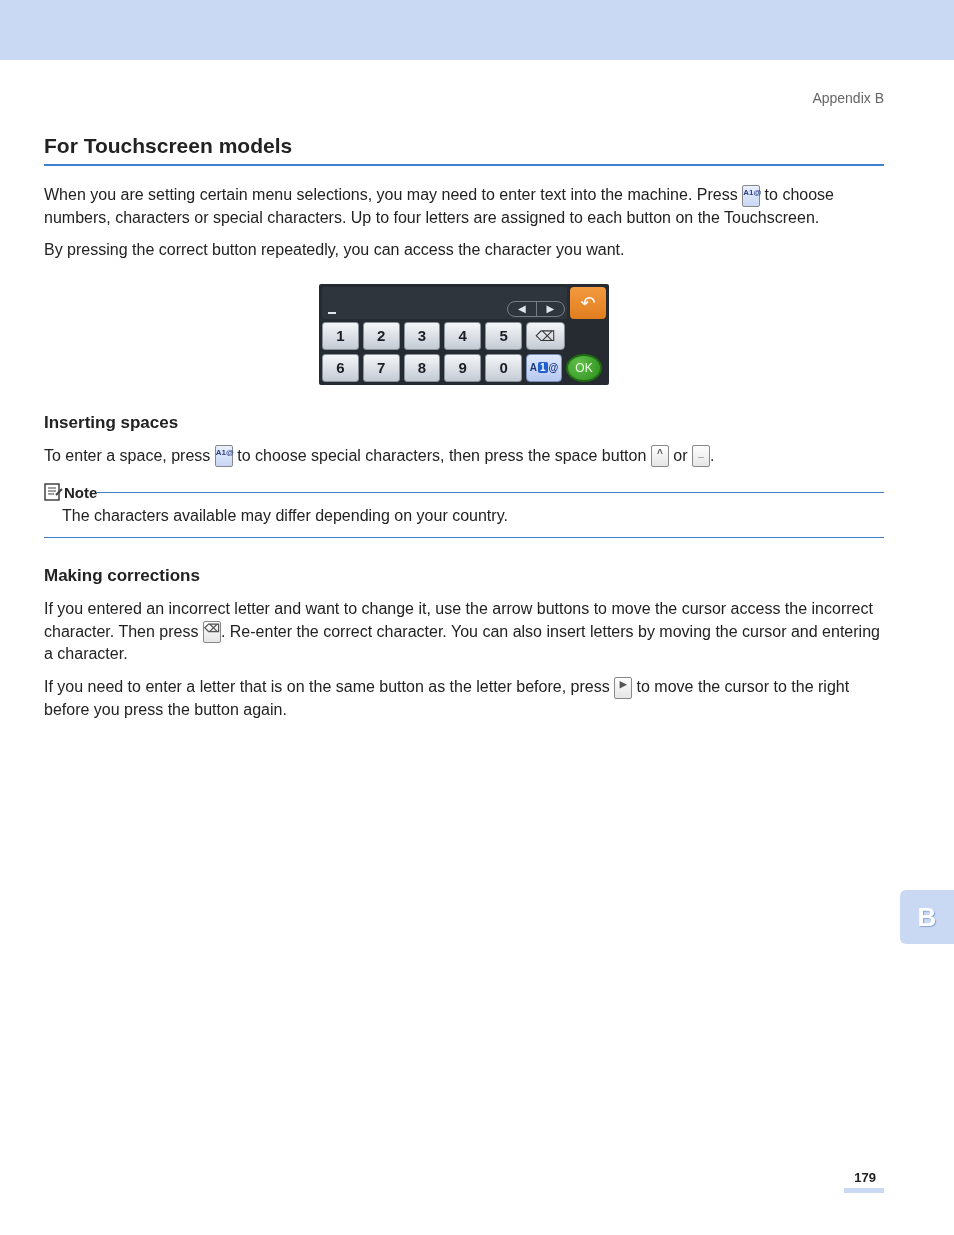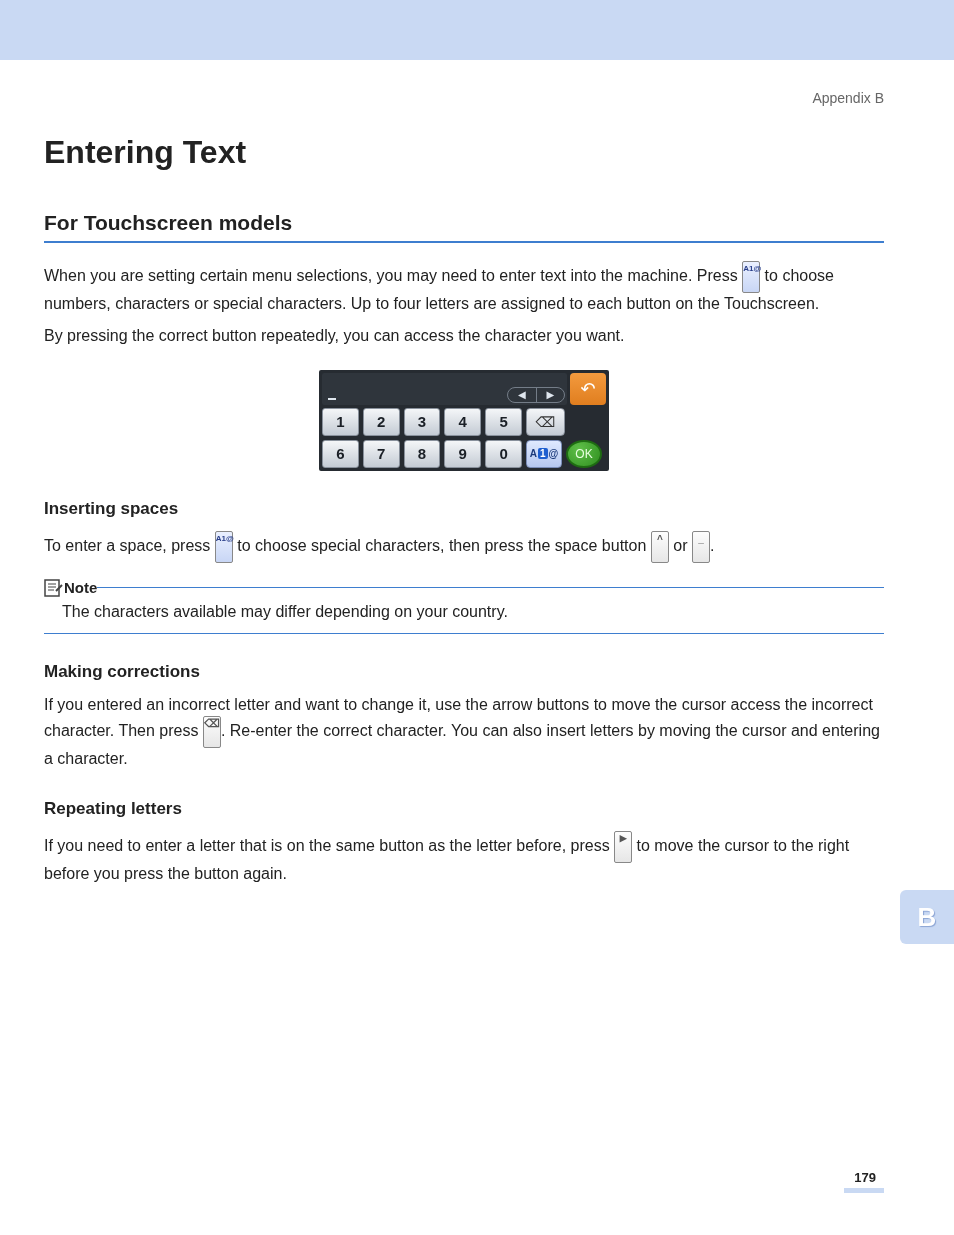--- a/index.html
+++ b/index.html
@@ -47,21 +47,21 @@
   }
   h3 {
     font-size: 17px;
     font-weight: bold;
     margin: 28px 0 12px 0;
   }
   .inline-icon {
     display: inline-block;
     vertical-align: middle;
     width: 18px;
-    height: 32px;
+    height: 22px;
     border: 1px solid #888;
     border-radius: 2px;
     background: linear-gradient(#fdfdfd,#e6e6e6);
     position: relative;
     font-size: 8px;
     text-align: center;
     line-height: 13px;
     color: #2a3f8a;
     font-weight: bold;
   }
@@ -276,21 +276,20 @@
   }
 </style>
 </head>
 <body>
 
 <div class="top-band"></div>
 
 <div class="content">
   <div class="header-label">Appendix B</div>
 
-  <h1>Entering Text</h1>
 
   <h2>For Touchscreen models</h2>
   <hr class="hr-blue">
 
   <p>
     <span>When you are setting certain menu selections, you may need to enter text into the machine. Press </span><span class="inline-icon a1">A1@</span><span> to choose numbers, characters or special characters. Up to four letters are assigned to each button on the Touchscreen.</span>
   </p>
   <p>By pressing the correct button repeatedly, you can access the character you want.</p>
 
   <div class="kbd-fig">
@@ -353,21 +352,20 @@
     </div>
     <div class="note-body">The characters available may differ depending on your country.</div>
     <div class="note-bottom"></div>
   </div>
 
   <h3>Making corrections</h3>
   <p>
     <span>If you entered an incorrect letter and want to change it, use the arrow buttons to move the cursor access the incorrect character. Then press </span><span class="inline-icon bksp"></span><span>. Re-enter the correct character. You can also insert letters by moving the cursor and entering a character.</span>
   </p>
 
-  <h3>Repeating letters</h3>
   <p>
     <span>If you need to enter a letter that is on the same button as the letter before, press </span><span class="inline-icon arrow-r"></span><span> to move the cursor to the right before you press the button again.</span>
   </p>
 </div>
 
 <div class="side-tab">B</div>
 <div class="page-num">179</div>
 <div class="bottom-strip"></div>
 
 </body></html>

